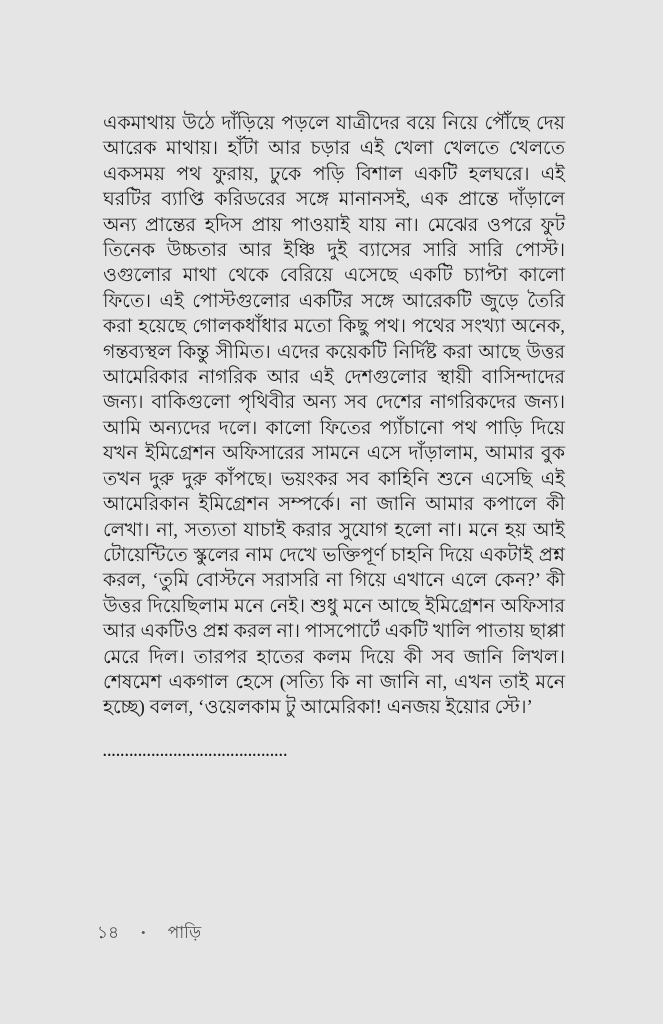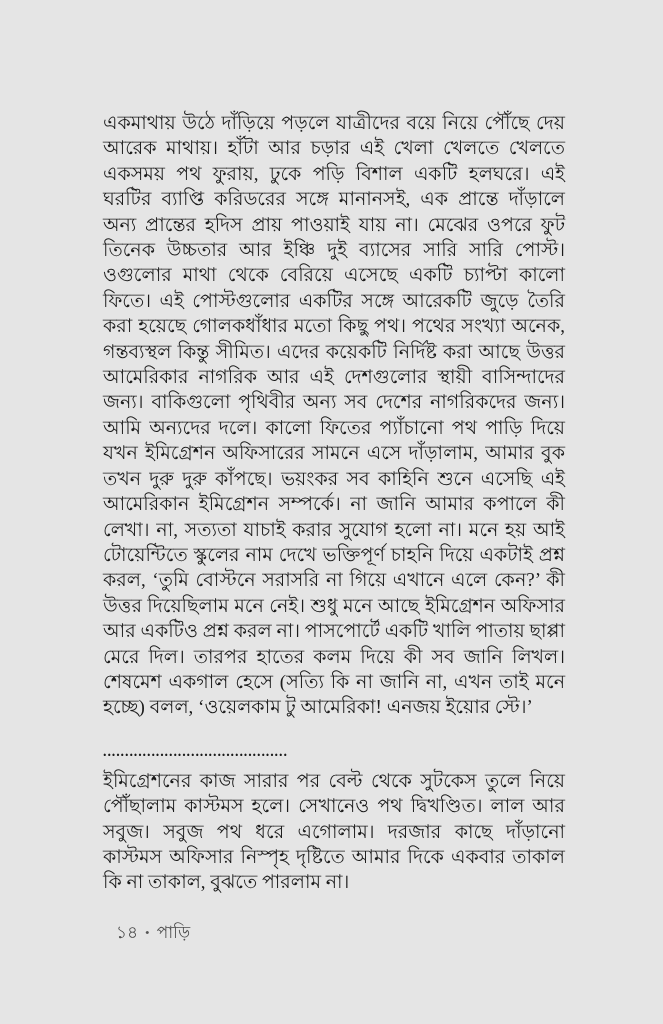--- a/index.html
+++ b/index.html
@@ -44,46 +44,45 @@
     margin-bottom: 10px;
     white-space: nowrap;
     overflow: hidden;
     text-align: left;
   }
   .para-2 {
     margin-bottom: 10px !important;
   }
   .page-footer {
     position: absolute;
-    left: 116px;
+    left: 97px;
     top: 922px;
     display: flex;
     align-items: flex-start;
-    gap: 7px;
+    gap: 22px;
     color: #4d4d4d;
     font-size: 17px;
     line-height: 22px;
   }
   .footer-bullet {
     color: #555555;
     font-size: 13px;
     line-height: 22px;
   }
 </style>
 </head>
 <body>
 
 <div class="book-page">
 
   <div class="text-block">
     <p class="para-1">একমাথায় উঠে দাঁড়িয়ে পড়লে যাত্রীদের বয়ে নিয়ে পৌঁছে দেয় আরেক মাথায়। হাঁটা আর চড়ার এই খেলা খেলতে খেলতে একসময় পথ ফুরায়, ঢুকে পড়ি বিশাল একটি হলঘরে। এই ঘরটির ব্যাপ্তি করিডরের সঙ্গে মানানসই, এক প্রান্তে দাঁড়ালে অন্য প্রান্তের হদিস প্রায় পাওয়াই যায় না। মেঝের ওপরে ফুট তিনেক উচ্চতার আর ইঞ্চি দুই ব্যাসের সারি সারি পোস্ট। ওগুলোর মাথা থেকে বেরিয়ে এসেছে একটি চ্যাপ্টা কালো ফিতে। এই পোস্টগুলোর একটির সঙ্গে আরেকটি জুড়ে তৈরি করা হয়েছে গোলকধাঁধার মতো কিছু পথ। পথের সংখ্যা অনেক, গন্তব্যস্থল কিন্তু সীমিত। এদের কয়েকটি নির্দিষ্ট করা আছে উত্তর আমেরিকার নাগরিক আর এই দেশগুলোর স্থায়ী বাসিন্দাদের জন্য। বাকিগুলো পৃথিবীর অন্য সব দেশের নাগরিকদের জন্য। আমি অন্যদের দলে। কালো ফিতের প্যাঁচানো পথ পাড়ি দিয়ে যখন ইমিগ্রেশন অফিসারের সামনে এসে দাঁড়ালাম, আমার বুক তখন দুরু দুরু কাঁপছে। ভয়ংকর সব কাহিনি শুনে এসেছি এই আমেরিকান ইমিগ্রেশন সম্পর্কে। না জানি আমার কপালে কী লেখা। না, সত্যতা যাচাই করার সুযোগ হলো না। মনে হয় আই টোয়েন্টিতে স্কুলের নাম দেখে ভক্তিপূর্ণ চাহনি দিয়ে একটাই প্রশ্ন করল, ‘তুমি বোস্টনে সরাসরি না গিয়ে এখানে এলে কেন?’ কী উত্তর দিয়েছিলাম মনে নেই। শুধু মনে আছে ইমিগ্রেশন অফিসার আর একটিও প্রশ্ন করল না। পাসপোর্টে একটি খালি পাতায় ছাপ্পা মেরে দিল। তারপর হাতের কলম দিয়ে কী সব জানি লিখল। শেষমেশ একগাল হেসে (সত্যি কি না জানি না, এখন তাই মনে হচ্ছে) বলল, ‘ওয়েলকাম টু আমেরিকা! এনজয় ইয়োর স্টে।’</p>
 
     <div class="dots-separator">..........................................</div>
 
-    <p class="para-2">ইমিগ্রেশনের কাজ সারার পর বেল্ট থেকে সুটকেস তুলে নিয়ে পৌঁছালাম কাস্টমস হলে। সেখানেও পথ দ্বিখণ্ডিত। লাল আর সবুজ। সবুজ পথ ধরে এগোলাম। দরজার কাছে দাঁড়ানো কাস্টমস অফিসার নিস্পৃহ দৃষ্টিতে আমার দিকে একবার তাকাল কি না তাকাল, বুঝতে পারলাম না।</p>
 
   </div>
 
   <div class="page-footer">
     <span>১৪</span>
     <span class="footer-bullet">•</span>
     <span>পাড়ি</span>
   </div>
 
 </div>

